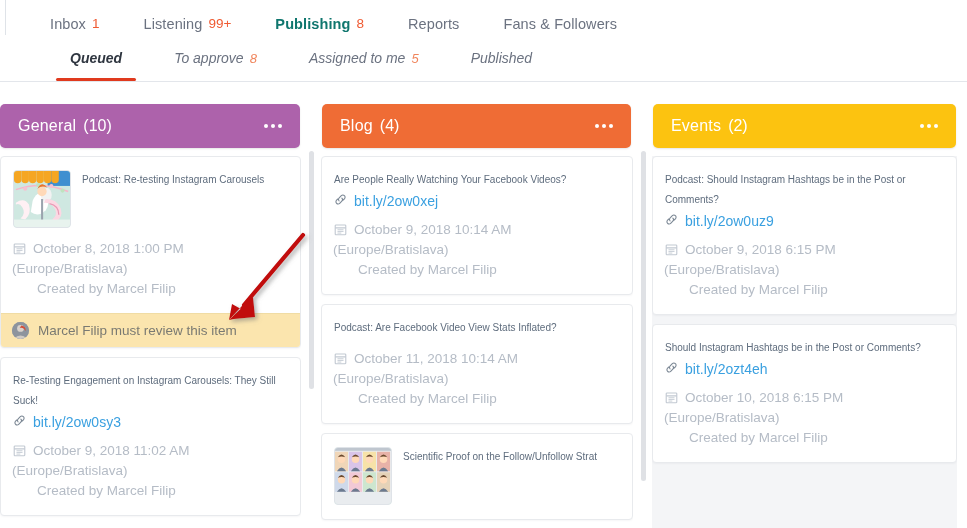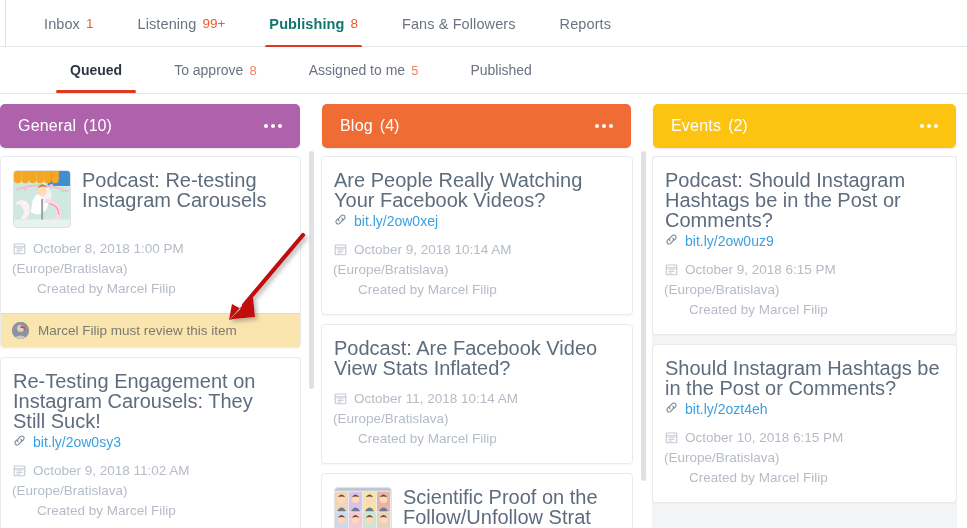--- a/index.html
+++ b/index.html
@@ -16,21 +16,21 @@
   .topnav {
     position: absolute; left: 0; top: 0; width: 967px; height: 47px;
     background: #ffffff;
     border-bottom: 1px solid #e3e6eb;
     display: flex; align-items: flex-start;
   }
   .topnav-leftedge {
     position: absolute; left: 5px; top: 0; width: 1px; height: 47px;
     background: #dfe3e8;
   }
-  .topnav-items { display: flex; align-items: center; height: 47px; padding-left: 22px; }
+  .topnav-items { display: flex; align-items: center; height: 47px; padding-left: 28px; }
   .topnav-item {
     position: relative;
     height: 47px;
     display: flex; align-items: center;
     padding: 0 22px;
     font-size: 14.5px;
     color: #6b7280;
     cursor: pointer;
     white-space: nowrap;
   }
@@ -39,24 +39,24 @@
   .topnav-item .badge {
     margin-left: 6px; font-size: 13.5px; color: #ef5a32;
   }
   .topnav-item.active::after {
     content: ""; position: absolute; left: 18px; right: 18px; bottom: -1px;
     height: 3px; background: #e03a1e; border-radius: 2px;
   }
 
   
   .subnav {
-    position: absolute; left: 0; top: 47px; width: 967px; height: 47px;
+    position: absolute; left: 0; top: 35px; width: 967px; height: 47px;
     background: #ffffff;
     border-bottom: 1px solid #e3e6eb;
-    display: flex; align-items: flex-start;
+    display: flex; align-items: flex-start; font-style: italic;
   }
   .subnav-items { display: flex; align-items: center; height: 46px; padding-left: 48px; }
   .subnav-item {
     position: relative; height: 46px;
     display: flex; align-items: center;
     padding: 0 22px; margin-right: 8px;
     font-size: 14px; color: #6b7280; cursor: pointer; white-space: nowrap;
   }
   .subnav-item.active .lbl { color: #2f3640; font-weight: bold; }
   .subnav-item .badge { margin-left: 6px; font-size: 13px; color: #f0855c; }
@@ -119,21 +119,21 @@
   }
   .card-inner { padding: 13px 14px 14px 12px; }
   .card-top { display: flex; align-items: flex-start; gap: 11px; }
   .thumb {
     width: 58px; height: 58px; flex: 0 0 58px;
     border-radius: 4px; overflow: hidden; background: #cfe7e2;
     border: 1px solid #dfe3e8;
   }
   .thumb svg { display: block; width: 100%; height: 100%; }
   .card-title {
-    font-size: 20px; line-height: 20px; color: #5e6c7d;
+    font-size: 10px; line-height: 20px; color: #5e6c7d;
     word-wrap: break-word;
   }
   .card-link {
     display: flex; align-items: flex-start; gap: 7px;
     margin-top: 3px; font-size: 14px; color: #3aa0e0; cursor: pointer;
   }
   .card-link .lk { color: #3aa0e0; }
   .link-ic { color: #7b8794; display: inline-flex; }
   .card-meta {
     margin-top: 11px; font-size: 13.5px; line-height: 20px; color: #b5bcc6;
@@ -183,24 +183,24 @@
         </div>
         <div class="topnav-item">
           <span class="lbl">Listening</span>
           <span class="badge">99+</span>
         </div>
         <div class="topnav-item active">
           <span class="lbl">Publishing</span>
           <span class="badge">8</span>
         </div>
         <div class="topnav-item">
+          <span class="lbl">Reports</span>
+        </div>
+        <div class="topnav-item">
           <span class="lbl">Fans &amp; Followers</span>
-        </div>
-        <div class="topnav-item">
-          <span class="lbl">Reports</span>
         </div>
       </div>
   </div>
 
   <div class="subnav">
     <div class="subnav-items">
         <div class="subnav-item active">
           <span class="lbl">Queued</span>
         </div>
         <div class="subnav-item">

